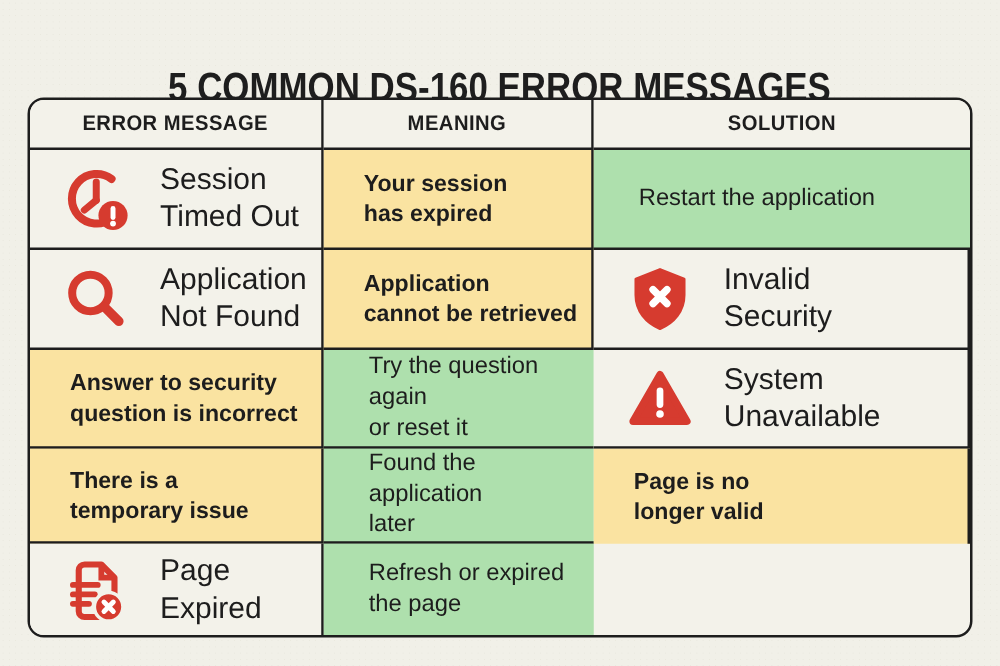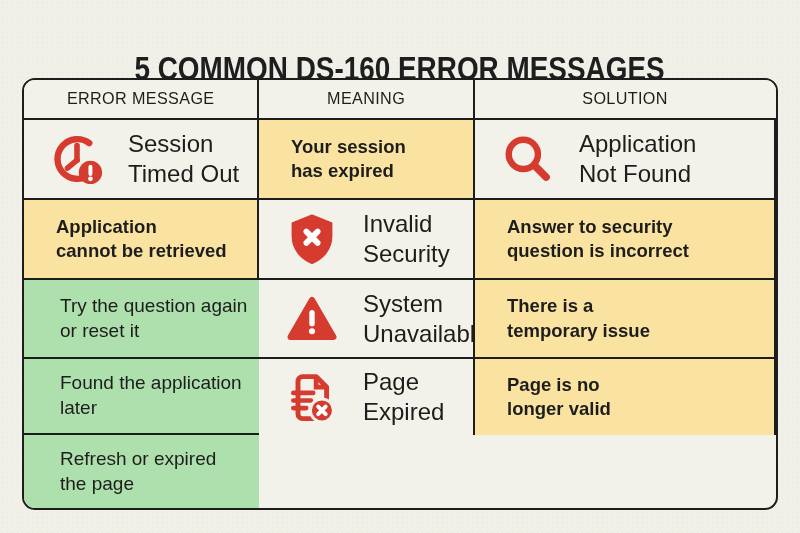--- a/index.html
+++ b/index.html
@@ -56,21 +56,21 @@
   .cell {
     box-sizing: border-box;
     border-bottom: 2px solid var(--border, #1d1d1d);
     display: flex;
     align-items: center;
   }
   .col1, .col2 { border-right: 2px solid var(--border, #1d1d1d); }
   .last-row { border-bottom: none; }
   .hdr {
     justify-content: center;
-    font-weight: normal;
+    font-weight: bold;
     font-size: 17px;
     letter-spacing: 0.4px;
     background: #f3f2ea;
   }
   .hdr > span { display:inline-block; transform: scaleX(0.95); }
   .err {
     background: #f3f2ea;
     padding-left: 25px;
     gap: 23px;
   }
@@ -134,20 +134,21 @@
           <circle cx="35.5" cy="35.5" r="10" fill="currentColor"></circle>
           <line x1="35.5" y1="30.6" x2="35.5" y2="36.8" stroke="#ffffff" stroke-width="3.4" stroke-linecap="round"></line>
           <circle cx="35.5" cy="41" r="2" fill="#ffffff"></circle>
         </svg>
       </span>
       <span class="label">Session
 Timed Out</span>
     </div>
     <div class="cell meaning col2">Your session
 has expired</div>
+    <div class="cell solution">Restart the application</div>
 
     <div class="cell err col1">
       <span class="icon-box">
         <svg viewBox="0 0 48 48">
           <circle cx="20" cy="20" r="12.5" fill="none" stroke="currentColor" stroke-width="5.5"></circle>
           <line x1="29.5" y1="29.5" x2="39.5" y2="39.5" stroke="currentColor" stroke-width="6.5" stroke-linecap="round"></line>
         </svg>
       </span>
       <span class="label">Application
 Not Found</span>
@@ -180,35 +181,35 @@
         </svg>
       </span>
       <span class="label">System
 Unavailable</span>
     </div>
     <div class="cell meaning col2">There is a
 temporary issue</div>
     <div class="cell solution">Found the application
 later</div>
 
+    <div class="cell meaning col2 last-row">Page is no
+longer valid</div>
     <div class="cell err col1 last-row">
       <span class="icon-box">
         <svg viewBox="0 0 48 48">
           <path d="M16 6.5 H27.5 L36.5 15.5 V38.5 a4 4 0 0 1 -4 4 H16 a4 4 0 0 1 -4 -4 V10.5 a4 4 0 0 1 4 -4 Z" fill="none" stroke="currentColor" stroke-width="4.2" stroke-linejoin="round"></path>
           <path d="M27.5 7.5 V15.5 H35.5" fill="none" stroke="currentColor" stroke-width="4"></path>
           <line x1="8" y1="20.5" x2="25" y2="20.5" stroke="currentColor" stroke-width="4" stroke-linecap="round"></line>
           <line x1="8" y1="27" x2="23" y2="27" stroke="currentColor" stroke-width="4" stroke-linecap="round"></line>
           <line x1="8" y1="33.5" x2="19" y2="33.5" stroke="currentColor" stroke-width="4" stroke-linecap="round"></line>
           <circle cx="32.5" cy="35.5" r="9.8" fill="currentColor" stroke="#f3f2ea" stroke-width="2.4"></circle>
           <line x1="29.3" y1="32.3" x2="35.7" y2="38.7" stroke="#ffffff" stroke-width="3.4" stroke-linecap="round"></line>
           <line x1="35.7" y1="32.3" x2="29.3" y2="38.7" stroke="#ffffff" stroke-width="3.4" stroke-linecap="round"></line>
         </svg>
       </span>
       <span class="label">Page
 Expired</span>
     </div>
-    <div class="cell meaning col2 last-row">Page is no
-longer valid</div>
     <div class="cell solution last-row">Refresh or expired
 the page</div>
 
   </div>
 </div>
 
 </body></html>

